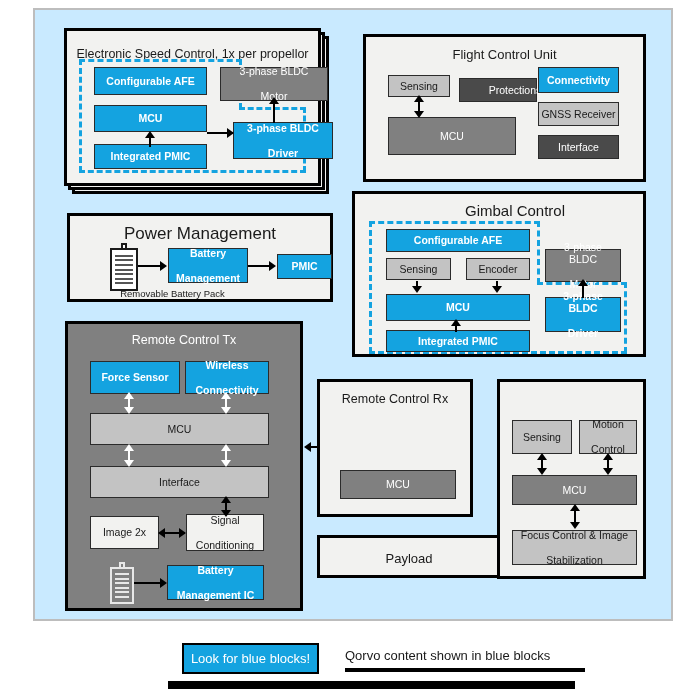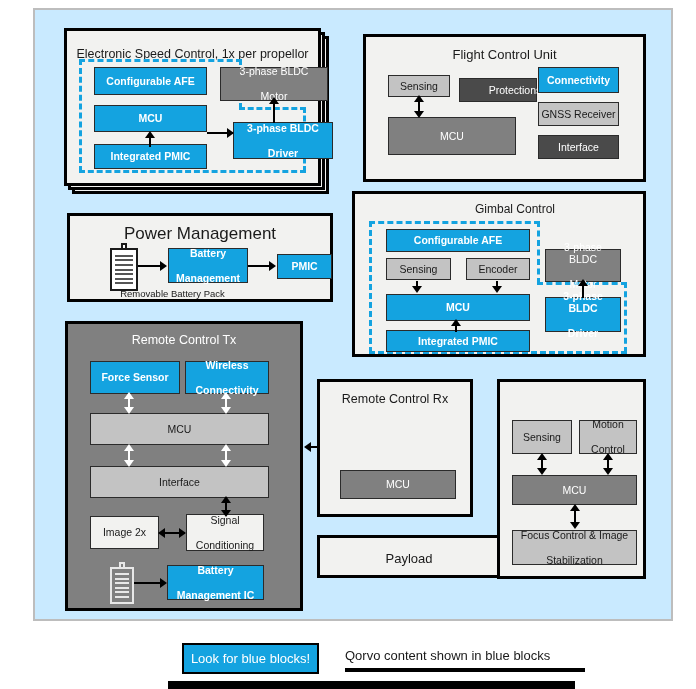--- a/index.html
+++ b/index.html
@@ -188,21 +188,21 @@
     <div class="ar-h" style="left:68px;top:49px;width:24px;"></div>
     <div class="head head-rt" style="left:90px;top:45px;"></div>
 
     <div class="ar-h" style="left:178px;top:49px;width:23px;"></div>
     <div class="head head-rt" style="left:199px;top:45px;"></div>
 
     <div class="panel-title" style="top:72px;font-size:9.5px;left:-55px;">Removable Battery Pack</div>
   </div>
 
   <div class="abs panel" id="gimbal" style="left:317px;top:181px;width:294px;height:166px;">
-    <div class="panel-title" style="top:8px;font-size:12px;margin-left:32px;">Gimbal Control</div>
+    <div class="panel-title" style="top:8px;font-size:15px;margin-left:32px;">Gimbal Control</div>
 
     <div class="dash-v" style="left:14px;top:27px;height:132px;"></div>
     <div class="dash-h" style="left:14px;top:27px;width:171px;"></div>
     <div class="dash-v" style="left:182px;top:27px;height:63px;"></div>
     <div class="dash-h" style="left:182px;top:88px;width:90px;"></div>
     <div class="dash-v" style="left:269px;top:88px;height:71px;"></div>
     <div class="dash-h" style="left:14px;top:157px;width:258px;"></div>
 
     <div class="blk b-blue" style="left:31px;top:35px;width:144px;height:23px;">
       <span>Configurable AFE</span>

